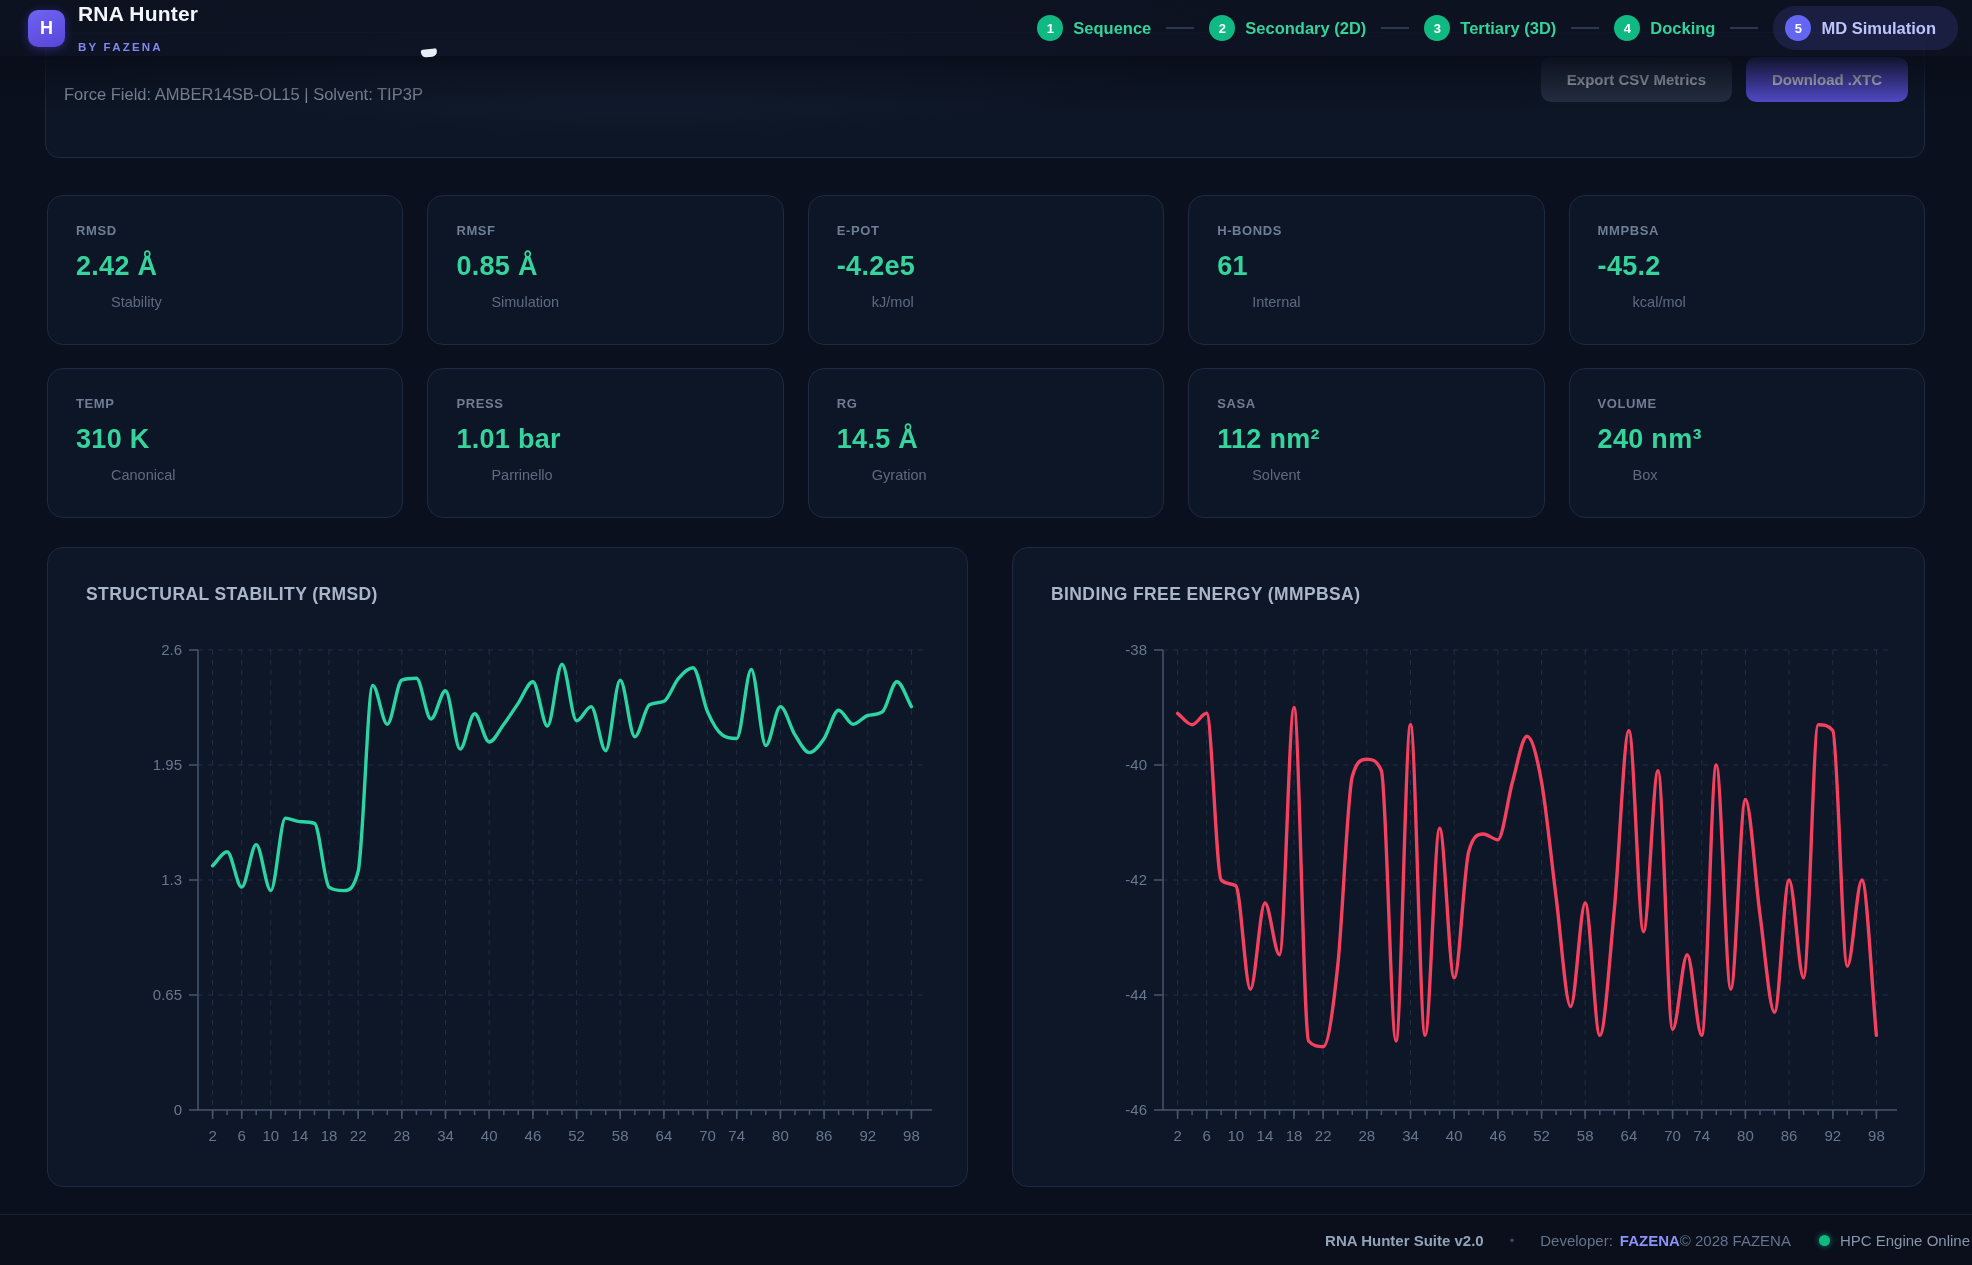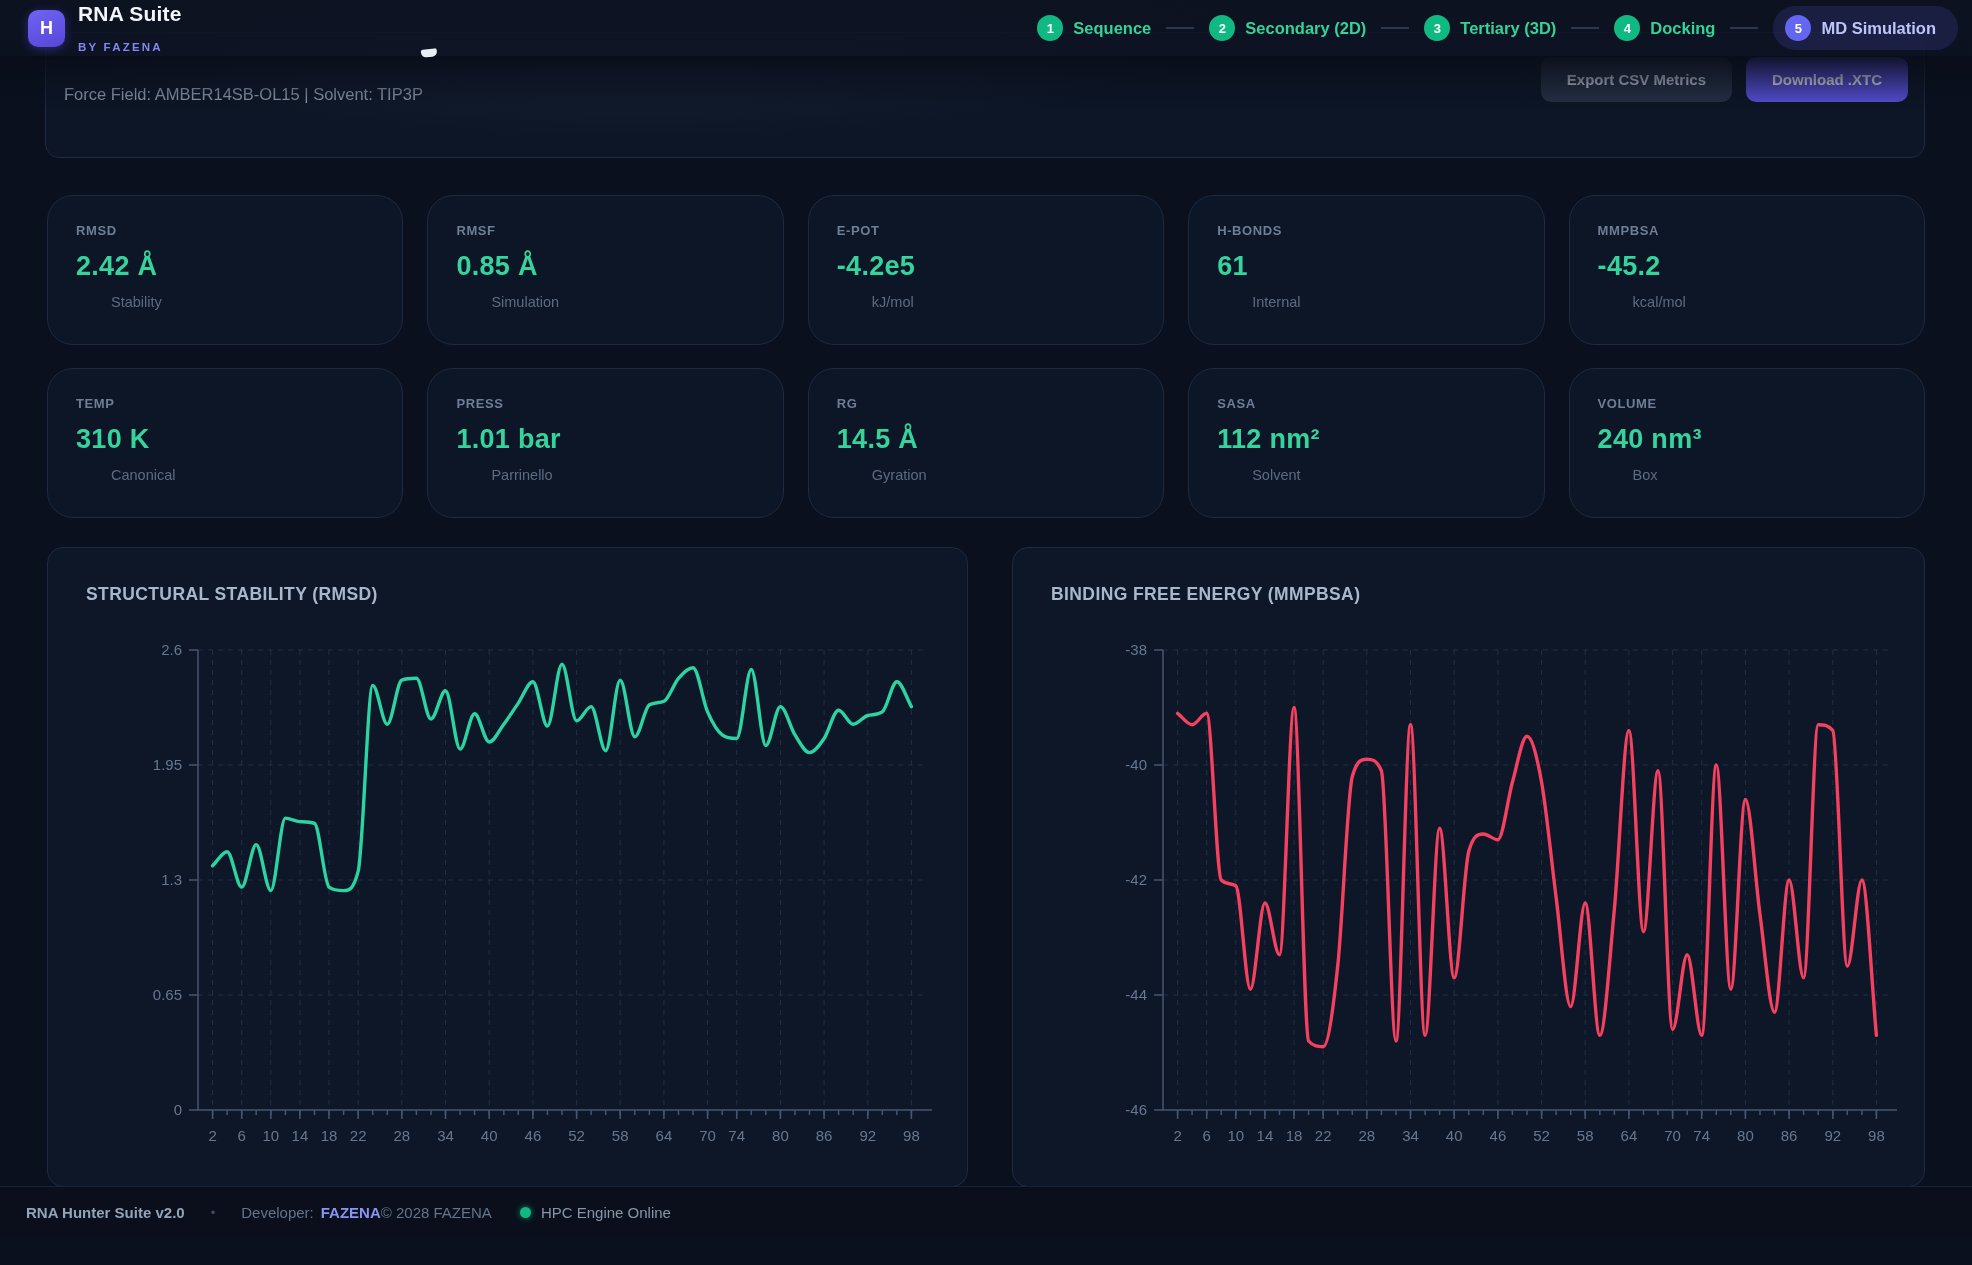--- a/index.html
+++ b/index.html
@@ -68,21 +68,21 @@
     position:absolute; left:421px; top:49px; width:16px; height:8px; z-index:31;
     background:#e9eef6; border-radius:2px 2px 5px 5px; transform:rotate(-6deg);
   }
 
   
   .metrics{
     position:absolute; left:47px; top:195px; width:1878px; z-index:3;
     display:grid; grid-template-columns:repeat(5,1fr); gap:23px 24px;
   }
   .card{
-    height:150px; background:#0d1626; border:1px solid #1d2a40; border-radius:26px;
+    height:150px; background:#0d1626; border:1px solid #1d2a40; border-radius:16px;
     padding:27px 28px;
   }
   .card .m-label{ font-size:13px; font-weight:bold; color:#6e7e94; letter-spacing:.6px; }
   .card .m-value{ font-size:27px; font-weight:800; color:#36d49c; margin-top:13px; letter-spacing:.3px; }
   .card .m-sub{ font-size:14.5px; color:#5d6b81; margin-top:12px;margin-left:35px; }
 
   
   .charts{
     position:absolute; left:47px; top:547px; width:1716px; z-index:3;
     display:grid; grid-template-columns:921px 913px; gap:44px;
@@ -96,44 +96,44 @@
     font-size:17.5px; font-weight:bold; color:#a9b7cb; letter-spacing:.4px;
   }
   .chart-host{ position:absolute; left:30px; top:62px; width:860px; height:545px; }
   svg text{ fill:#66788f; font-size:15px; font-family:"Liberation Sans", sans-serif; }
   svg .grid{ stroke:#33415c; stroke-width:1; stroke-dasharray:5 5; opacity:.55; }
   svg .axis{ stroke:#46566f; stroke-width:1.5; fill:none; }
   svg .tick{ stroke:#46566f; stroke-width:1.5; }
 
   
   .footer{
-    position:absolute; left:0; top:1186px; width:100%; height:51px; z-index:5;
+    position:absolute; left:0; top:1214px; width:100%; height:51px; z-index:5;
     background:#0a0f1b; border-top:1px solid #182338;
-    display:flex; align-items:center; justify-content:flex-start;
+    display:flex; align-items:center; justify-content:flex-end;
     padding:0 2px 0 26px; font-size:15px;
   }
   .footer-left, .footer-right{ display:flex; align-items:center; }
   .suite{ color:#93a3b8; font-weight:bold; }
   .fdot{ color:#3f4c60; margin:0 26px; font-size:13px; }
   .dev-label{ color:#64748b; }
   .dev-name{ color:#8a93f6; font-weight:bold; margin-left:7px; cursor:pointer; }
   .copyright{ color:#64748b; margin-right:28px; }
   .status-dot{ width:11px; height:11px; border-radius:50%; background:#10b981; margin-right:10px;
                box-shadow:0 0 6px rgba(16,185,129,.7); }
   .engine{ color:#8795aa; }
 </style>
 </head>
 <body>
 
 <header class="navbar">
   <div class="logo">
       <span>H</span>
     </div>
   <div class="brand">
-    <div class="brand-title">RNA Suite</div>
+    <div class="brand-title">RNA Hunter</div>
     <div class="brand-sub">BY FAZENA</div>
   </div>
   <nav class="steps">
     <div class="step">
       <span class="step-num">1</span>
       <span class="step-label">Sequence</span>
     </div>
     <div class="connector"></div>
     <div class="step">
       <span class="step-num">2</span>

